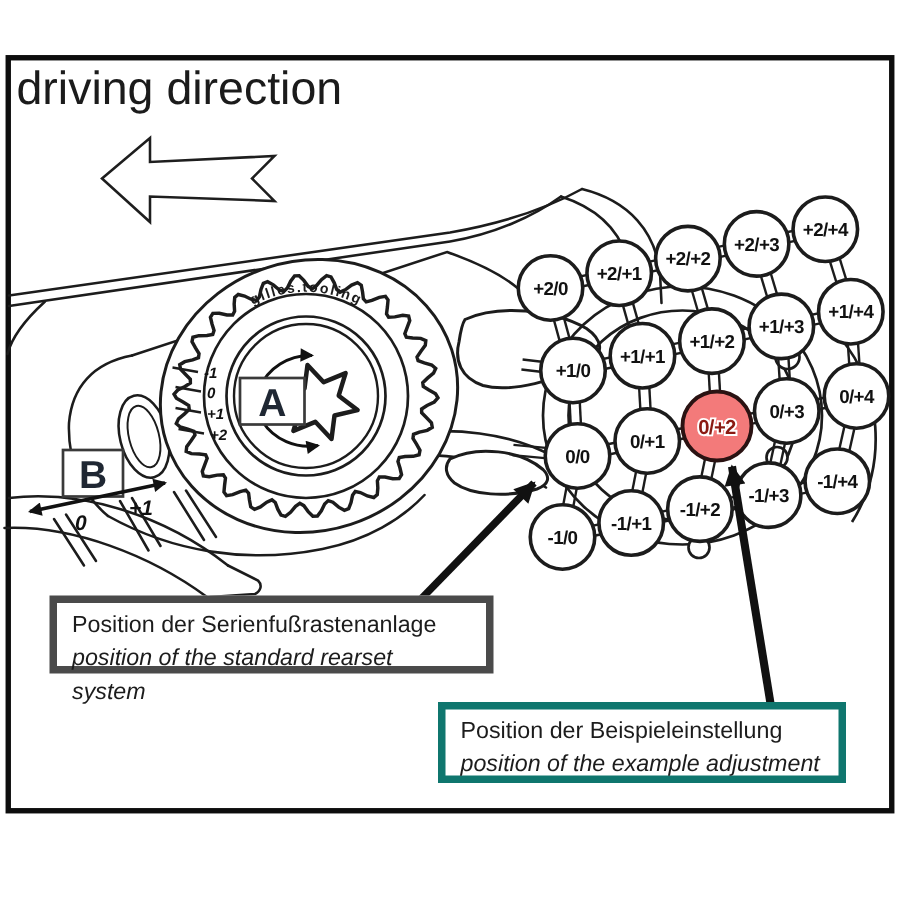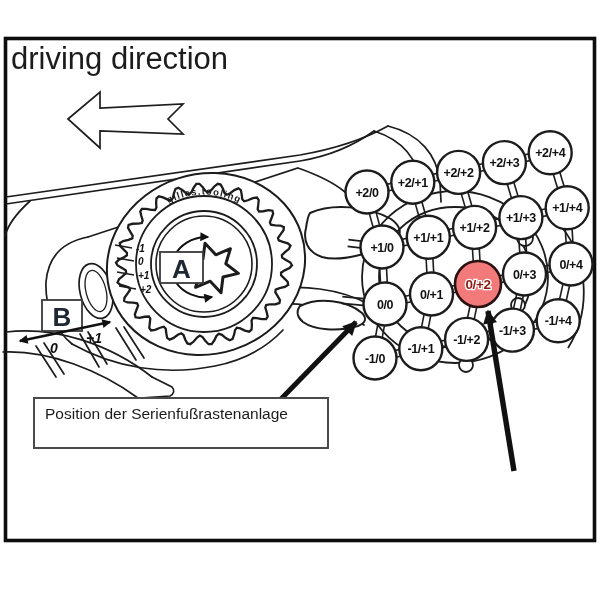--- a/index.html
+++ b/index.html
@@ -1,21 +1,21 @@
 <!DOCTYPE html>
 <html><head>
 <meta charset="utf-8">
 <style>
   html,body{margin:0;padding:0;background:#ffffff;}
   .stage{position:relative;width:600px;height:600px;background:#ffffff;overflow:hidden;
          font-family:"Liberation Sans", sans-serif;}
   svg{position:absolute;left:0;top:0;}
   .title{position:absolute;left:11px;top:41px;font-size:31px;font-weight:normal;
          color:#1b1b1b;letter-spacing:0px;}
-  .callout{position:absolute;background:#ffffff;border:2px solid #0f766e;
+  .callout{position:absolute;background:#ffffff;border:5px solid #0f766e;
            padding:4px 10px 6px 10px;font-size:15.5px;color:#1c1c1c;line-height:1.45;
            box-sizing:border-box;}
   .callout .en{font-style:italic;}
   #callout-1{left:33px;top:397px;width:296px;height:52px;border-color:#4a4a4a;}
   #callout-2{left:292px;top:468px;width:272px;height:54px;}
 </style>
 </head>
 <body>
 
 <div class="stage">
@@ -230,16 +230,21 @@
       </g>
 
   <path d="M 281,399 L 356,322" stroke="#111" stroke-width="5" fill="none" marker-end="url(#mBig)"></path>
   <path d="M 514,471 L 488,311" stroke="#111" stroke-width="5.4" fill="none" marker-end="url(#mBig)"></path>
 </svg>
 
 <div class="title">driving direction</div>
 
 <div class="callout" id="callout-1">
   <div class="de">Position der Serienfußrastenanlage</div>
+  <div class="en">position of the standard rearset system</div>
 </div>
 
-
+<div class="callout" id="callout-2">
+  <div class="de">Position der Beispieleinstellung</div>
+  <div class="en">position of the example adjustment</div>
 </div>
 
+</div>
+
 </body></html>

